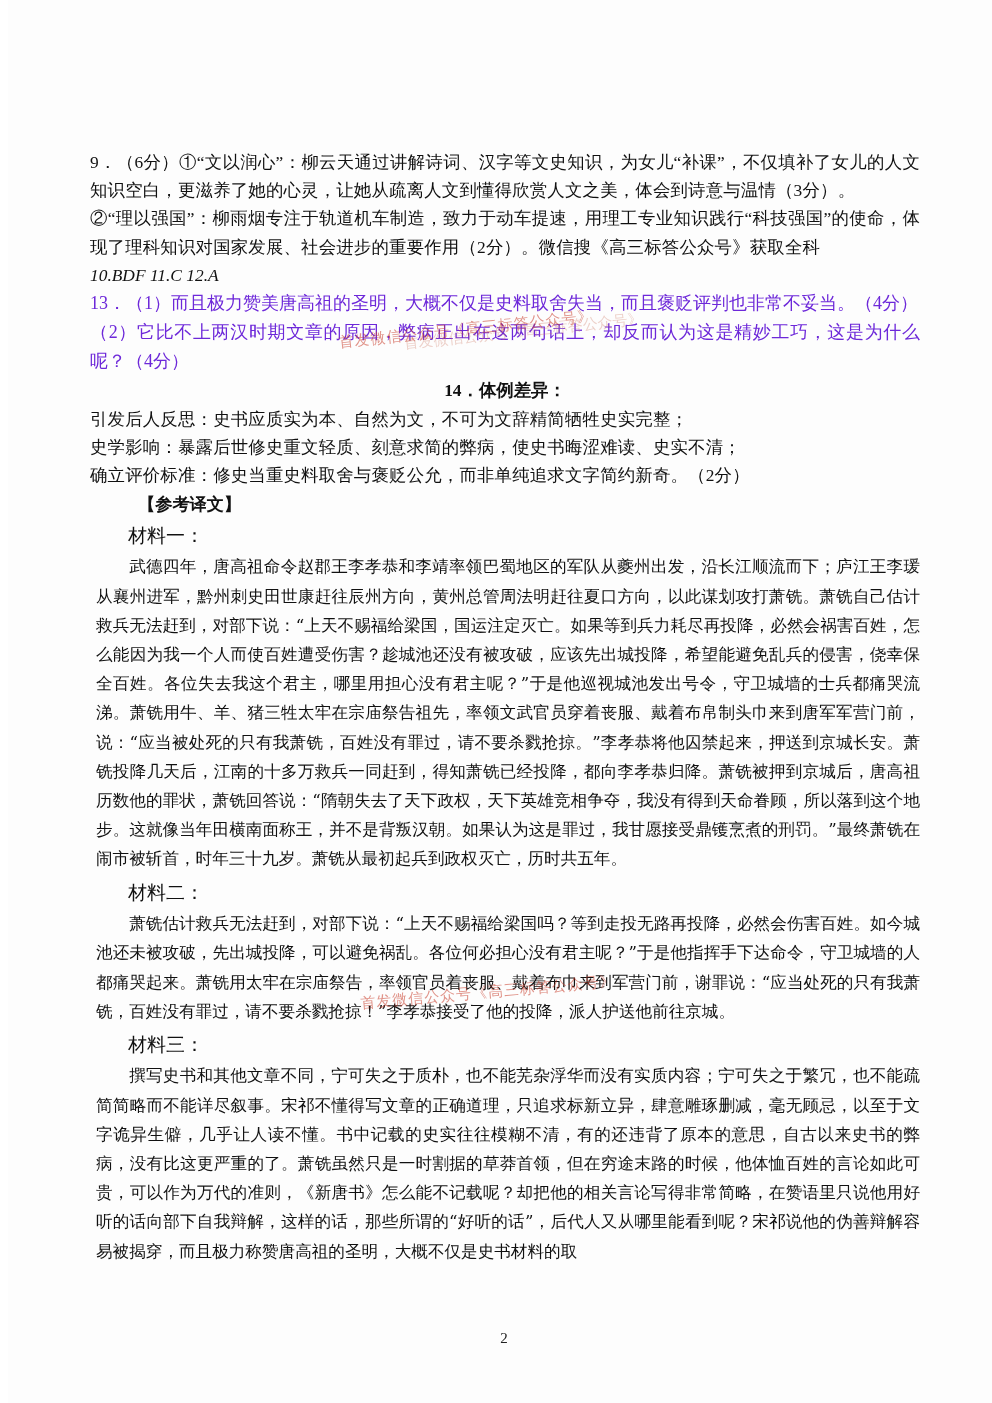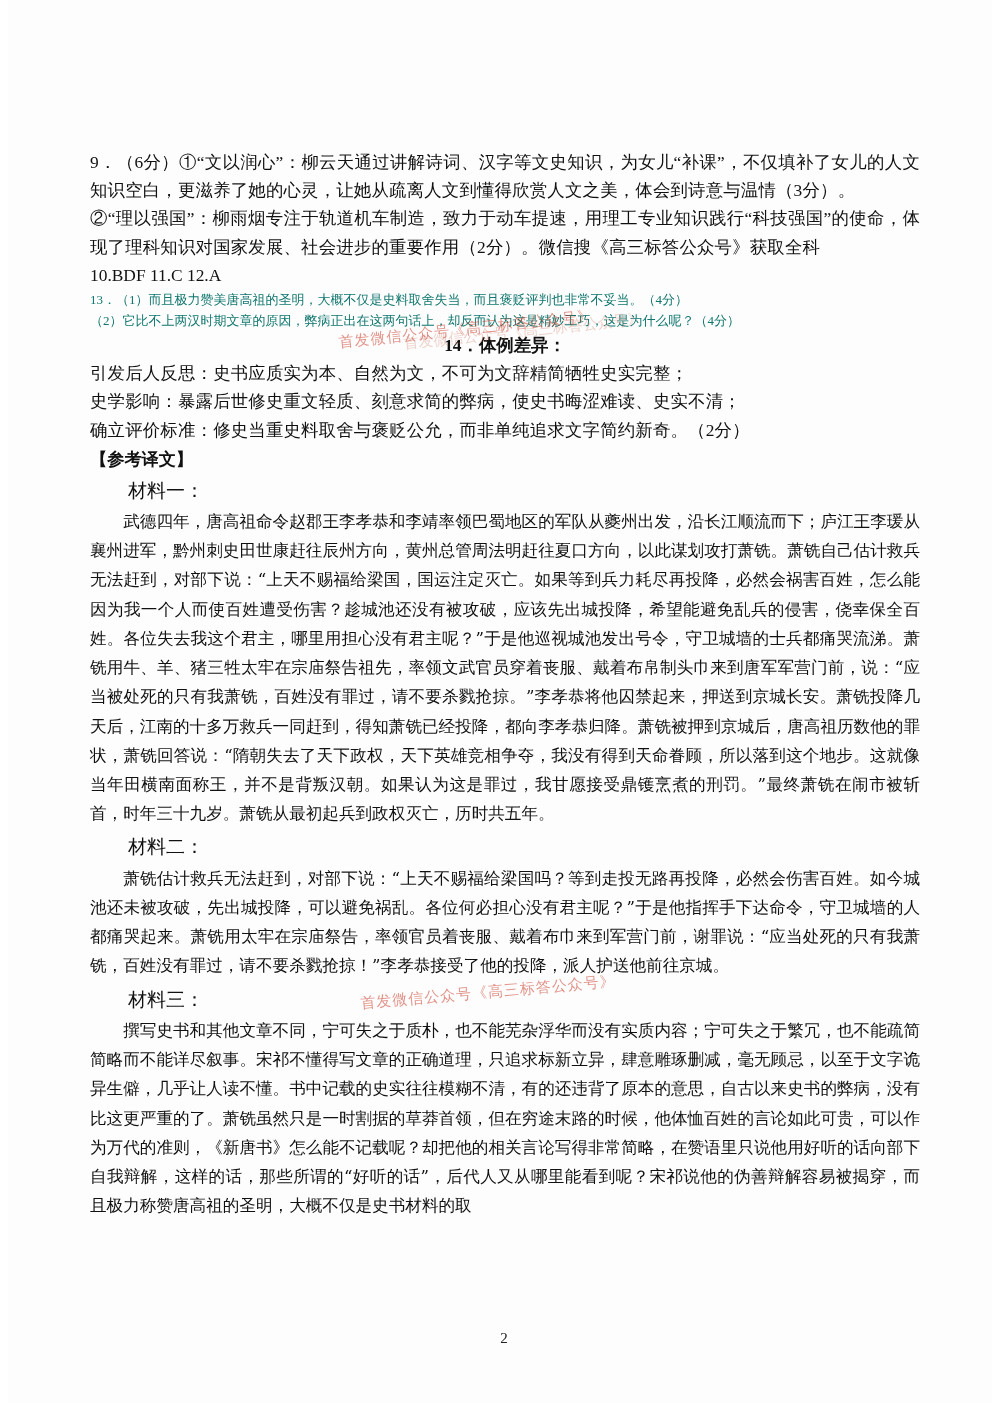--- a/index.html
+++ b/index.html
@@ -31,47 +31,50 @@
   .blk {
     font-size: 17.4px;
     line-height: 1.62;
     text-align: justify;
     text-justify: inter-ideograph;
     letter-spacing: 0.2px;
   }
   .ans-line {
     font-size: 17.4px;
     line-height: 1.62;
+    font-style: italic;
   }
   .q13 {
-    color: #0f766e;
-    font-size: 13px;
+    color: #6d28d9;
+    font-size: 18px;
     line-height: 1.62;
     text-align: justify;
     font-family: Liberation Serif, serif;
   }
   .indent2 { text-indent: 2em; }
   .sec-title {
     font-size: 17.4px;
     line-height: 1.62;
     font-weight: bold;
     text-align: center;
   }
   .trans-head {
     font-size: 17.2px;
     line-height: 1.62;
     font-weight: bold;
     margin-top: 2px;
+    margin-left: 48px;
   }
   .kai {
     font-family: "DejaVu Serif", "Liberation Serif", serif;
     font-size: 16.6px;
     line-height: 1.76;
     text-align: justify;
     text-justify: inter-ideograph;
+    margin-left: 6px;
   }
   .mat-label {
     font-family: "DejaVu Serif", "Liberation Serif", serif;
     font-size: 19px;
     line-height: 1.76;
     text-indent: 2em;
   }
   .gap-s { height: 2px; }
   .pagenum {
     position: absolute;

